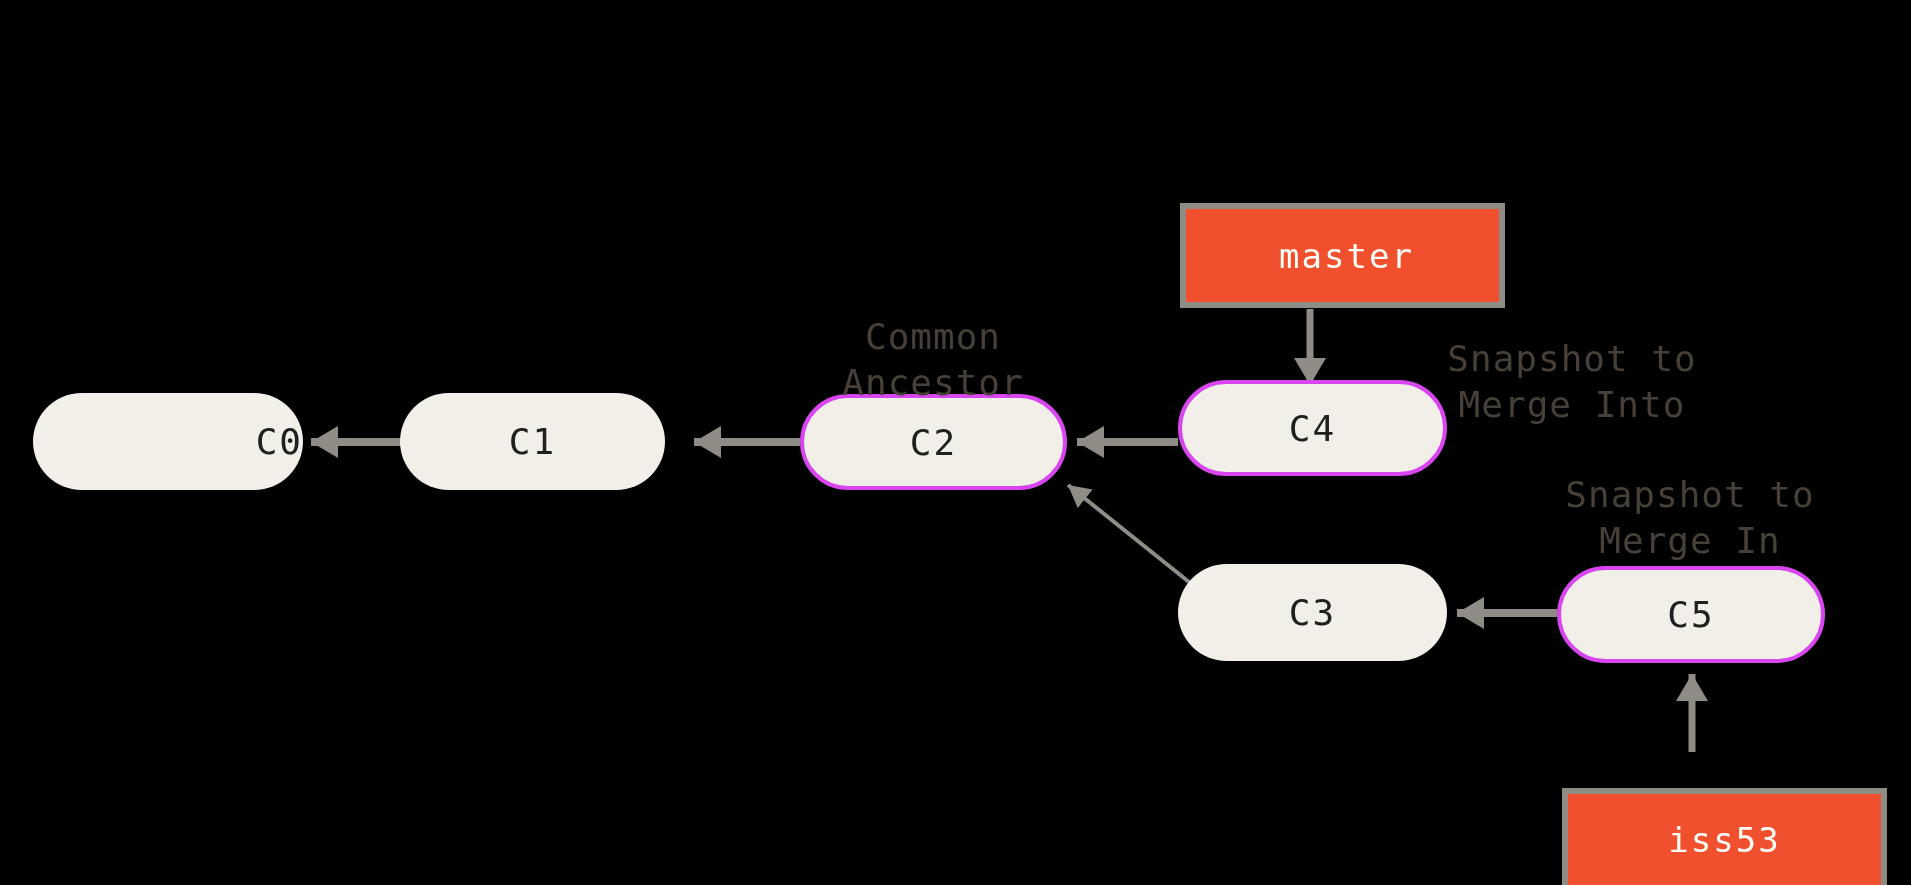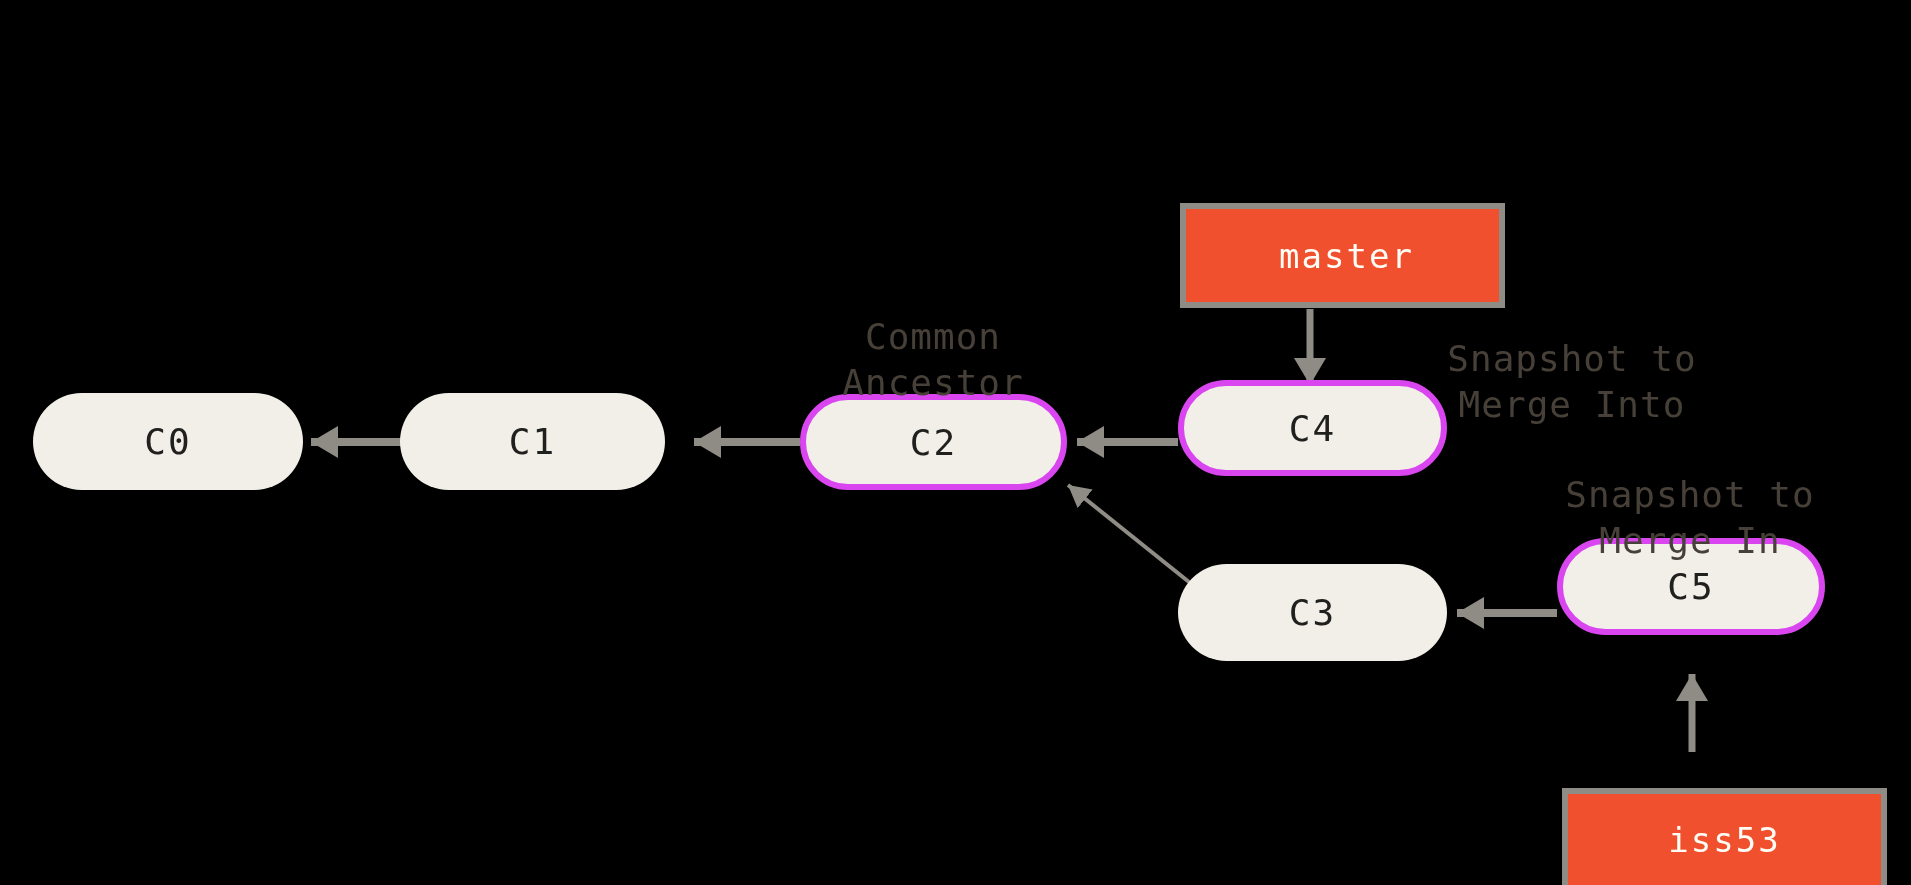--- a/index.html
+++ b/index.html
@@ -27,21 +27,21 @@
   .commit {
     position: absolute;
     box-sizing: border-box;
     background: #f1efe8;
     border-radius: 60px;
     display: flex;
     align-items: center;
     justify-content: center;
   }
   .commit.highlight {
-    border: 6px solid #d946ef;
+    border: 4px solid #d946ef;
     text-align: right;
   }
   .commit .commit-label {
     font-size: 36px;
     letter-spacing: 2px;
     color: #20201e;
   }
   .branch {
     position: absolute;
     box-sizing: border-box;
@@ -82,36 +82,36 @@
       </defs>
       <line x1="420" y1="442" x2="311" y2="442" stroke="#8f8c85" stroke-width="8" marker-end="url(#arrow-large)"></line>
       <line x1="800" y1="442" x2="694" y2="442" stroke="#8f8c85" stroke-width="8" marker-end="url(#arrow-large)"></line>
       <line x1="1178" y1="442" x2="1077" y2="442" stroke="#8f8c85" stroke-width="8" marker-end="url(#arrow-large)"></line>
       <line x1="1557" y1="613" x2="1457" y2="613" stroke="#8f8c85" stroke-width="8" marker-end="url(#arrow-large)"></line>
       <line x1="1310" y1="309" x2="1310" y2="385" stroke="#8f8c85" stroke-width="7" marker-end="url(#arrow-large)"></line>
       <line x1="1692" y1="752" x2="1692" y2="674" stroke="#8f8c85" stroke-width="7" marker-end="url(#arrow-large)"></line>
       <line x1="1194" y1="586" x2="1068" y2="485" stroke="#8f8c85" stroke-width="4" marker-end="url(#arrow-small)"></line>
     </svg>
   <div id="commits-layer">
-      <div class="commit" style="left: 33px; top: 393px; width: 270px; height: 97px;">
+      <div class="commit" style="left: 33px; top: 393px; width: 270px; height: 97px; justify-content: flex-end;">
         <span class="commit-label">C0</span>
       </div>
       <div class="commit" style="left: 400px; top: 393px; width: 265px; height: 97px;">
         <span class="commit-label">C1</span>
       </div>
       <div class="commit highlight" style="left: 800px; top: 394px; width: 267px; height: 96px;">
         <span class="commit-label">C2</span>
       </div>
       <div class="commit highlight" style="left: 1178px; top: 380px; width: 269px; height: 96px;">
         <span class="commit-label">C4</span>
       </div>
       <div class="commit" style="left: 1178px; top: 564px; width: 269px; height: 97px;">
         <span class="commit-label">C3</span>
       </div>
-      <div class="commit highlight" style="left: 1557px; top: 538px; width: 268px; height: 97px;">
+      <div class="commit highlight" style="left: 1557px; top: 566px; width: 268px; height: 97px;">
         <span class="commit-label">C5</span>
       </div>
     </div>
   <div id="branches-layer">
       <div class="branch" style="left: 1180px; top: 203px; width: 325px; height: 105px; padding-left: 8px;">
         <span class="branch-label">master</span>
       </div>
       <div class="branch" style="left: 1562px; top: 788px; width: 325px; height: 104px; align-items: center;">
         <span class="branch-label">iss53</span>
       </div>

